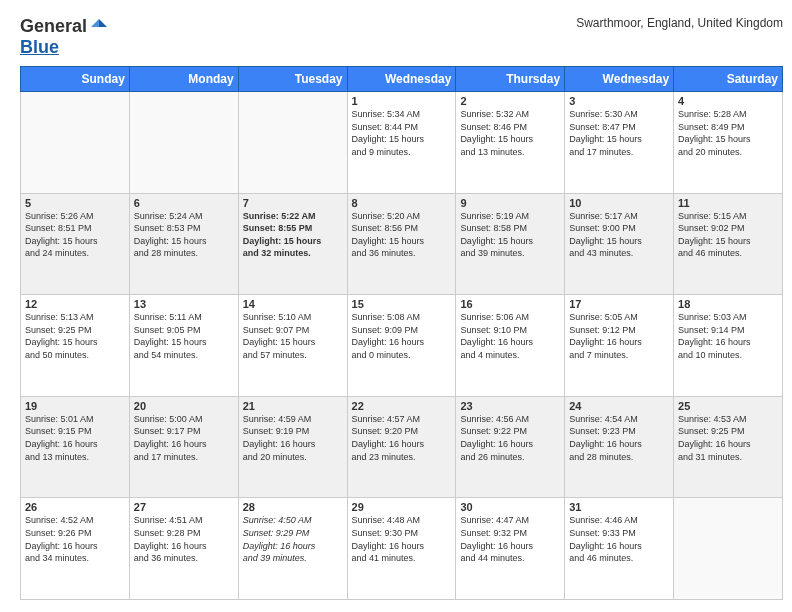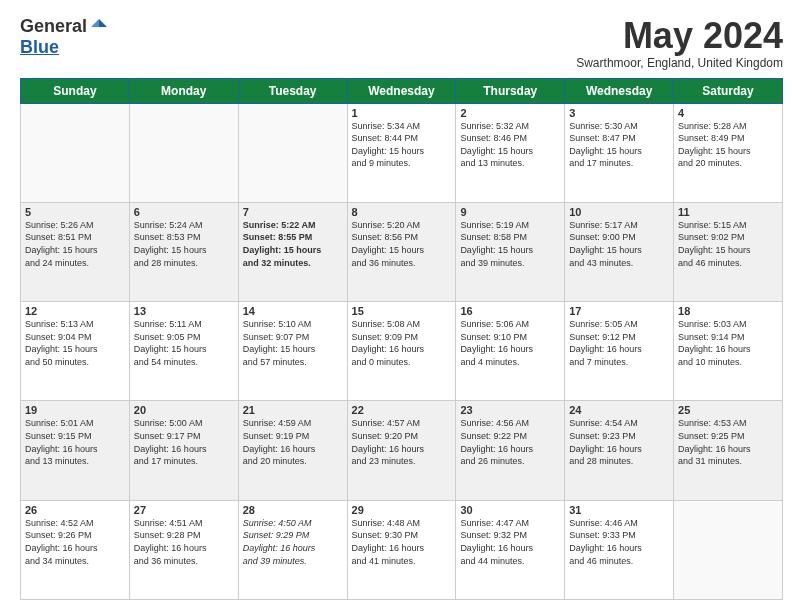--- a/index.html
+++ b/index.html
@@ -61,26 +61,26 @@
       font-weight: normal;
     }
     .calendar {
       flex: 1;
       border: 1px solid #ccc;
       border-collapse: collapse;
       width: 100%;
       table-layout: fixed;
     }
     .calendar th {
-      background: #15803d;
+      background: #3b82f6;
       color: #fff;
       font-size: 12px;
       font-weight: bold;
       padding: 5px 4px;
-      text-align: center;
+      text-align: right;
       border: 1px solid #1a5fa8;
     }
     .calendar td {
       border: 1px solid #ccc;
       vertical-align: top;
       padding: 3px 4px;
       font-size: 9.5px;
       color: #333;
       background: #fff;
       height: 78px;
@@ -114,21 +114,20 @@
         <svg class="logo-icon" viewBox="0 0 20 20">
           <path d="M10 2 L18 10 L10 10 Z" fill="#1a5fa8"></path>
           <path d="M10 2 L10 10 L2 10 Z" fill="#4a90d9"></path>
         </svg>
       </div>
       <div>
         <span class="logo-blue" style="font-size:18px;font-weight:bold;">Blue</span>
       </div>
     </div>
     <div class="title-block">
-      <div class="month-title">May 2024</div>
       <div class="location-title">Swarthmoor, England, United Kingdom</div>
     </div>
   </div>
 
   <table class="calendar">
     <thead>
       <tr>
         <th>Sunday</th>
         <th>Monday</th>
         <th>Tuesday</th>
@@ -220,21 +219,21 @@
             <div class="day-info" style="white-space: pre-line;">Sunrise: 5:15 AM
 Sunset: 9:02 PM
 Daylight: 15 hours
 and 46 minutes.</div>
           </td>
         </tr>
         <tr>
           <td>
             <span class="day-num">12</span>
             <div class="day-info" style="white-space: pre-line;">Sunrise: 5:13 AM
-Sunset: 9:04 PM
+Sunset: 9:25 PM
 Daylight: 15 hours
 and 50 minutes.</div>
           </td>
           <td>
             <span class="day-num">13</span>
             <div class="day-info" style="white-space: pre-line;">Sunrise: 5:11 AM
 Sunset: 9:05 PM
 Daylight: 15 hours
 and 54 minutes.</div>
           </td>

